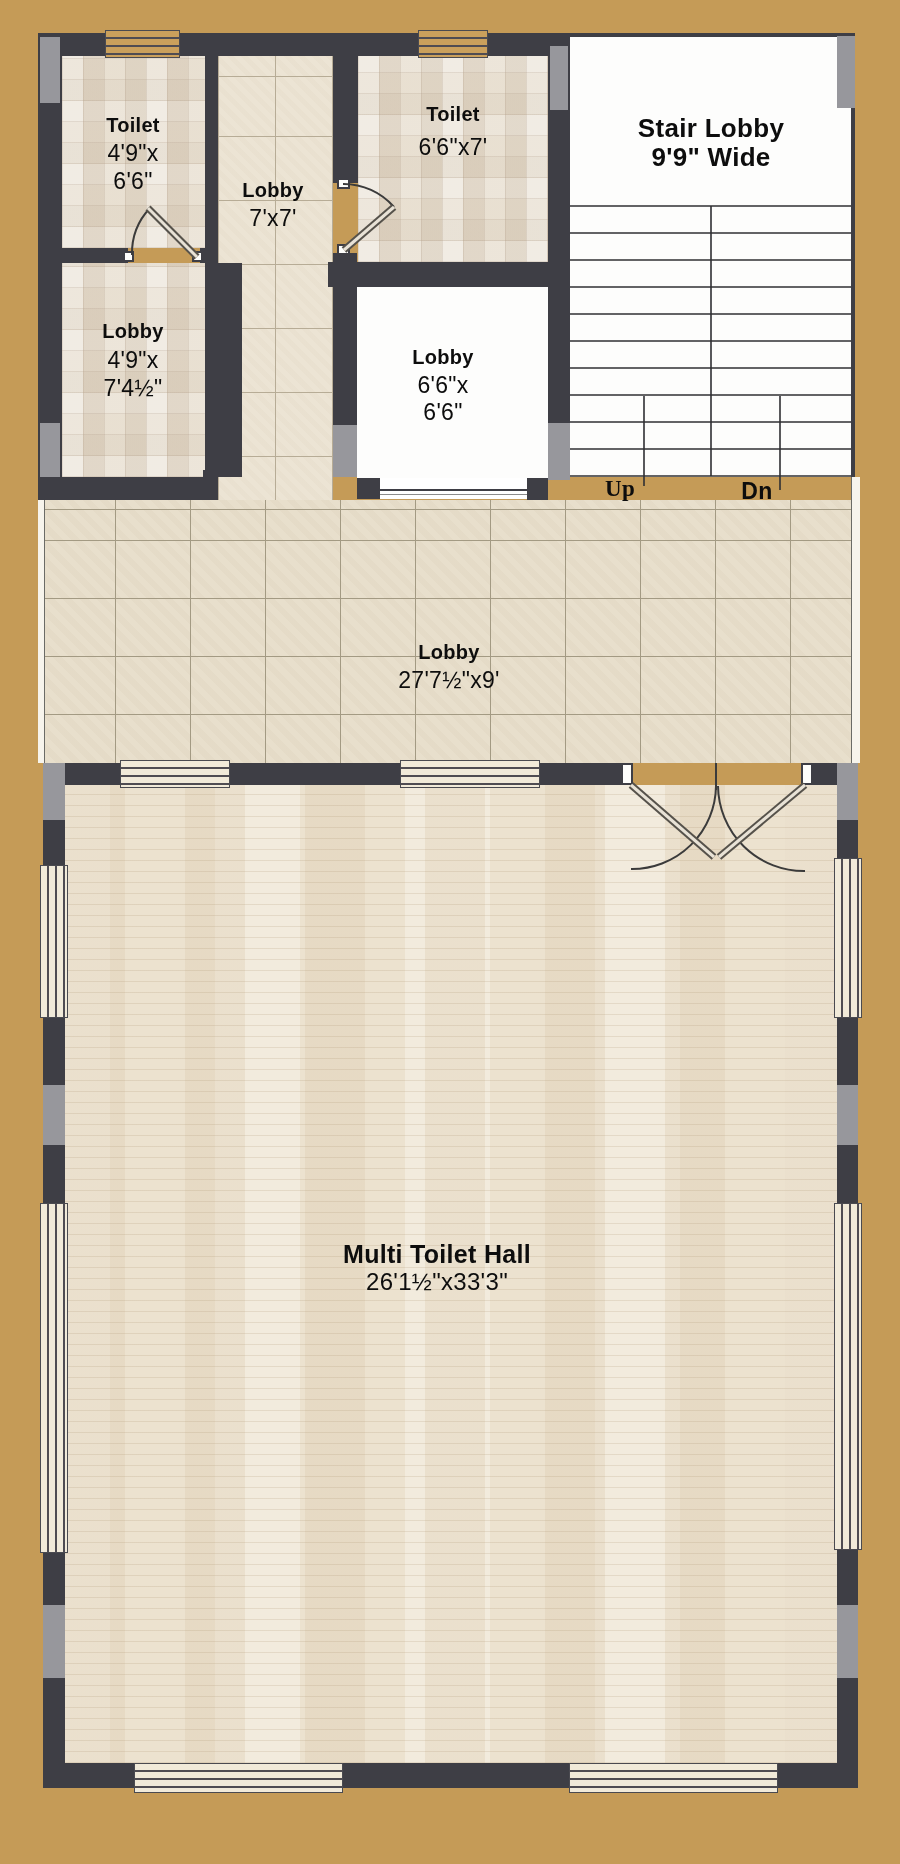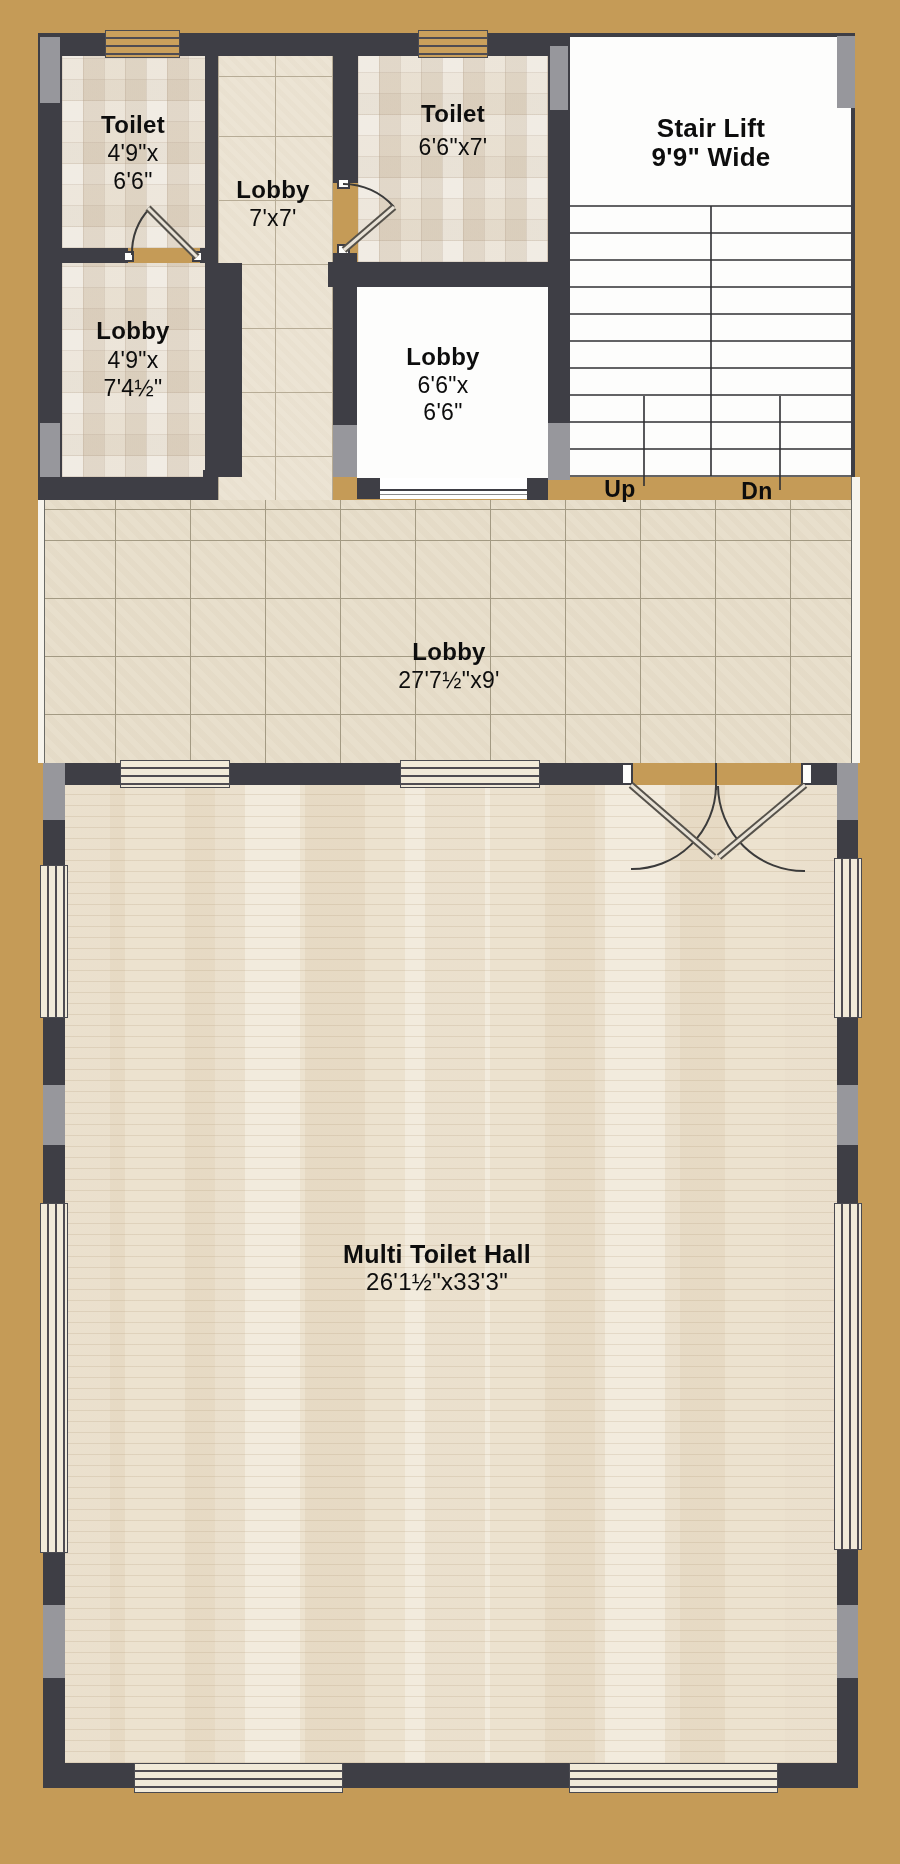--- a/index.html
+++ b/index.html
@@ -38,21 +38,21 @@
   
   .win-h{position:absolute;border:1px solid #4a4a50;box-sizing:border-box;
     background:repeating-linear-gradient(180deg,#f1ead9 0 6px,#4f4c52 6px 8px);}
   .win-h-tan{position:absolute;border:1px solid #4a4a50;box-sizing:border-box;
     background:repeating-linear-gradient(180deg,#caa05c 0 6px,#4f4c52 6px 8px);}
   .win-v{position:absolute;border:1px solid #4a4a50;box-sizing:border-box;
     background:repeating-linear-gradient(90deg,#f1ead9 0 6px,#4f4c52 6px 8px);}
   .sill{position:absolute;background:linear-gradient(#ffffff 0 11px,#3e3e45 11px 13px,#ffffff 13px 16px,#8b8b8b 16px 17px,#ffffff 17px 21px);}
   
   .lbl{position:absolute;transform:translate(-50%,-50%);white-space:nowrap;
-       font-weight:700;font-size:24px;color:#0d0d0d;letter-spacing:.3px;}
+       font-weight:700;font-size:20px;color:#0d0d0d;letter-spacing:.3px;}
   .dim{font-weight:400;font-size:23px;}
   .small{font-size:23px;}
   svg{position:absolute;left:0;top:0;}
 </style>
 </head>
 <body>
 
 <div class="abs" style="left:0;top:0;width:900px;height:1864px;">
 
   <div class="mosaic" style="left:62px;top:56px;width:143px;height:192px;"></div>
@@ -175,32 +175,32 @@
   <div class="lbl" style="left:133px;top:125px;">Toilet</div>
   <div class="lbl dim" style="left:133px;top:153px;">4'9"x</div>
   <div class="lbl dim" style="left:133px;top:181px;">6'6"</div>
 
   <div class="lbl" style="left:273px;top:190px;">Lobby</div>
   <div class="lbl dim" style="left:273px;top:218px;">7'x7'</div>
 
   <div class="lbl" style="left:453px;top:114px;">Toilet</div>
   <div class="lbl dim" style="left:453px;top:147px;">6'6"x7'</div>
 
-  <div class="lbl" style="left:711px;top:128px;font-size:26px;">Stair Lift</div>
+  <div class="lbl" style="left:711px;top:128px;font-size:26px;">Stair Lobby</div>
   <div class="lbl" style="left:711px;top:157px;font-size:26px;">9'9" Wide</div>
 
   <div class="lbl" style="left:133px;top:331px;">Lobby</div>
   <div class="lbl dim" style="left:133px;top:360px;">4'9"x</div>
   <div class="lbl dim" style="left:133px;top:388px;">7'4½"</div>
 
   <div class="lbl" style="left:443px;top:357px;">Lobby</div>
   <div class="lbl dim" style="left:443px;top:385px;">6'6"x</div>
   <div class="lbl dim" style="left:443px;top:412px;">6'6"</div>
 
-  <div class="lbl small" style="left:620px;top:489px;">Up</div>
+  <div class="lbl small" style="left:620px;top:489px;font-family:Liberation Serif, serif;">Up</div>
   <div class="lbl small" style="left:757px;top:491px;">Dn</div>
 
   <div class="lbl" style="left:449px;top:652px;">Lobby</div>
   <div class="lbl dim" style="left:449px;top:680px;">27'7½"x9'</div>
 
   <div class="lbl" style="left:437px;top:1254px;font-size:25px;">Multi Toilet Hall</div>
   <div class="lbl dim" style="left:437px;top:1282px;font-size:24px;">26'1½"x33'3"</div>
 
 </div>
 

